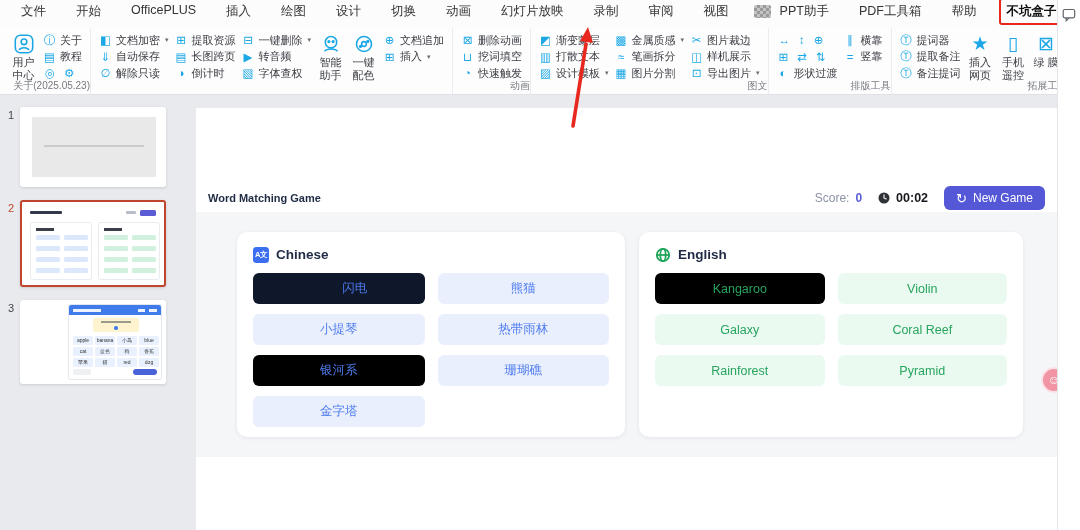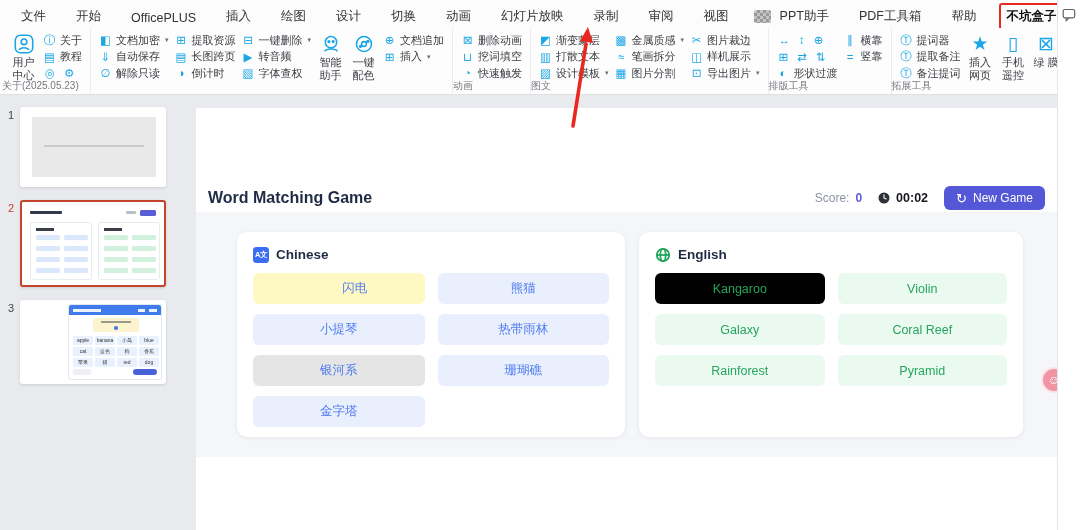--- a/index.html
+++ b/index.html
@@ -6,60 +6,60 @@
   html,body { margin:0; padding:0; }
   body {
     width:1080px; height:530px; position:relative; overflow:hidden;
     background:#e8eaed;
     font-family:"Liberation Sans","DejaVu Sans",sans-serif;
     -webkit-font-smoothing:antialiased;
   }
   
   .menubar {
     position:absolute; top:0; left:0; width:1057px; height:28px;
-    background:#fcfcfd; display:flex; align-items:flex-end; padding-left:6px;
+    background:#fcfcfd; display:flex; align-items:flex-start; padding-left:6px;
   }
   .menu-item { padding:0 10px; font-size:12.5px; color:#333; white-space:nowrap; display:flex; align-items:center; gap:4px; cursor:default; }
   .menu-item .box { padding:3px 5px; border-radius:1px; }
   .menu-item.hl .box { font-weight:bold; color:#111; outline:2px solid #e8281e; }
   .mosaic {
     display:inline-block; width:17px; height:13px; border-radius:2px;
     background:
       linear-gradient(45deg,#9a9a9a 25%,transparent 25%,transparent 75%,#9a9a9a 75%),
       linear-gradient(45deg,#9a9a9a 25%,#c3c3c3 25%,#c3c3c3 75%,#9a9a9a 75%);
     background-size:6px 6px; background-position:0 0,3px 3px;
   }
   
   .ribbon {
     position:absolute; top:28px; left:0; width:1057px; height:67px;
     background:#fdfdfe; border-bottom:1px solid #dfe1e4;
     display:flex; align-items:stretch; overflow:hidden; padding-left:2px;
   }
   .rgroup { position:relative; display:flex; align-items:flex-start; padding:4px 5px 14px 5px; border-right:1px solid #ececee; flex:none; }
-  .rgroup-label { position:absolute; bottom:1px; left:0; right:0; text-align:left; font-size:10px; color:#76797d; white-space:nowrap; }
+  .rgroup-label { position:absolute; bottom:1px; left:0; right:0; text-align:right; font-size:10px; color:#76797d; white-space:nowrap; }
   .rcol { display:flex; flex-direction:column; margin:0 3px; }
   .ritem { display:flex; align-items:center; gap:4px; font-size:11px; color:#3a3d42; height:16.5px; white-space:nowrap; cursor:default; }
   .ritem .g { color:#1ba7e6; font-size:11.5px; width:13px; text-align:center; flex:none; }
   .ritem .arr, .rbig .arr { font-size:7px; color:#6a6d72; margin-left:1px; }
   .glyphrow { display:flex; gap:9px; height:16.5px; align-items:center; padding-left:2px; }
   .glyphrow .gi { color:#1ba7e6; font-size:11.5px; cursor:default; }
   .rbig { display:flex; flex-direction:column; align-items:center; width:27px; margin:0 3px; font-size:11px; color:#3a3d42; text-align:center; line-height:1.2; cursor:default; }
   .rbig .bigicon { width:24px; height:24px; display:flex; align-items:center; justify-content:center; color:#1ba7e6; font-size:19px; }
   .rbig .bigicon svg { display:block; }
   
   .thumbpanel { position:absolute; top:95px; left:0; width:182px; bottom:0; background:#e8eaed; padding-top:12px; }
   .trow { position:relative; margin-bottom:13px; }
   .tnum { position:absolute; left:8px; top:2px; font-size:11px; color:#44474c; }
   .trow.sel .tnum { color:#c0452c; }
   .tcard { margin-left:20px; width:146px; background:#fff; border-radius:3px; box-shadow:0 1px 3px rgba(30,35,45,.14); position:relative; overflow:hidden; cursor:default; }
   .trow.sel .tcard { border:2px solid #c0452c; }
   
   .canvas { position:absolute; left:196px; top:108px; width:861px; bottom:0; background:#fff; }
   .game-header { position:absolute; top:76px; left:0; right:0; height:28px; display:flex; align-items:center; padding:0 12px; }
-  .game-title { font-size:16px; font-weight:bold; color:#1f2b45; }
+  .game-title { font-size:11px; font-weight:bold; color:#1f2b45; }
   .hdr-spacer { flex:1; }
   .score-cluster { display:flex; align-items:center; gap:6px; font-size:12px; }
   .score-label { color:#8b93a5; }
   .score-val { color:#5a5cd6; font-weight:bold; }
   .clock { margin-left:10px; display:flex; align-items:center; }
   .time-val { font-weight:bold; color:#16181d; font-size:12.5px; }
   .newgame {
     margin-left:16px; height:24px; padding:0 12px; border:none; border-radius:6px;
     background:#5457d6; color:#fff; font-size:12px; display:flex; align-items:center; gap:6px;
     font-family:inherit; cursor:pointer;
@@ -460,25 +460,25 @@
       <span>New Game</span>
     </button>
   </div>
   <div class="game-band" id="band">
       <div class="panel cn">
         <div class="panel-head">
           <span class="ticon">A文</span>
           <span>Chinese</span>
         </div>
         <div class="cards">
-          <div class="wcard" style="background: #fef9c3; color: rgb(78, 123, 238); padding-left: 32px;">闪电</div>
+          <div class="wcard" style="background: #0f172a; color: rgb(78, 123, 238); padding-left: 32px;">闪电</div>
           <div class="wcard" style="background: rgb(233, 239, 253); color: rgb(78, 123, 238);">熊猫</div>
           <div class="wcard" style="background: rgb(233, 239, 253); color: rgb(78, 123, 238);">小提琴</div>
           <div class="wcard" style="background: rgb(233, 239, 253); color: rgb(78, 123, 238);">热带雨林</div>
-          <div class="wcard" style="background: #e5e5e5; color: rgb(78, 123, 238);">银河系</div>
+          <div class="wcard" style="background: #000000; color: rgb(78, 123, 238);">银河系</div>
           <div class="wcard" style="background: rgb(233, 239, 253); color: rgb(78, 123, 238);">珊瑚礁</div>
           <div class="wcard" style="background: rgb(233, 239, 253); color: rgb(78, 123, 238);">金字塔</div>
         </div>
       </div>
       <div class="panel en">
         <div class="panel-head">
           <span style="display: flex;">
             <svg width="16" height="16" viewBox="0 0 16 16" fill="none" stroke="#22a55c" stroke-width="1.8">
               <circle cx="8" cy="8" r="6.2"></circle>
               <ellipse cx="8" cy="8" rx="2.7" ry="6.2"></ellipse>

